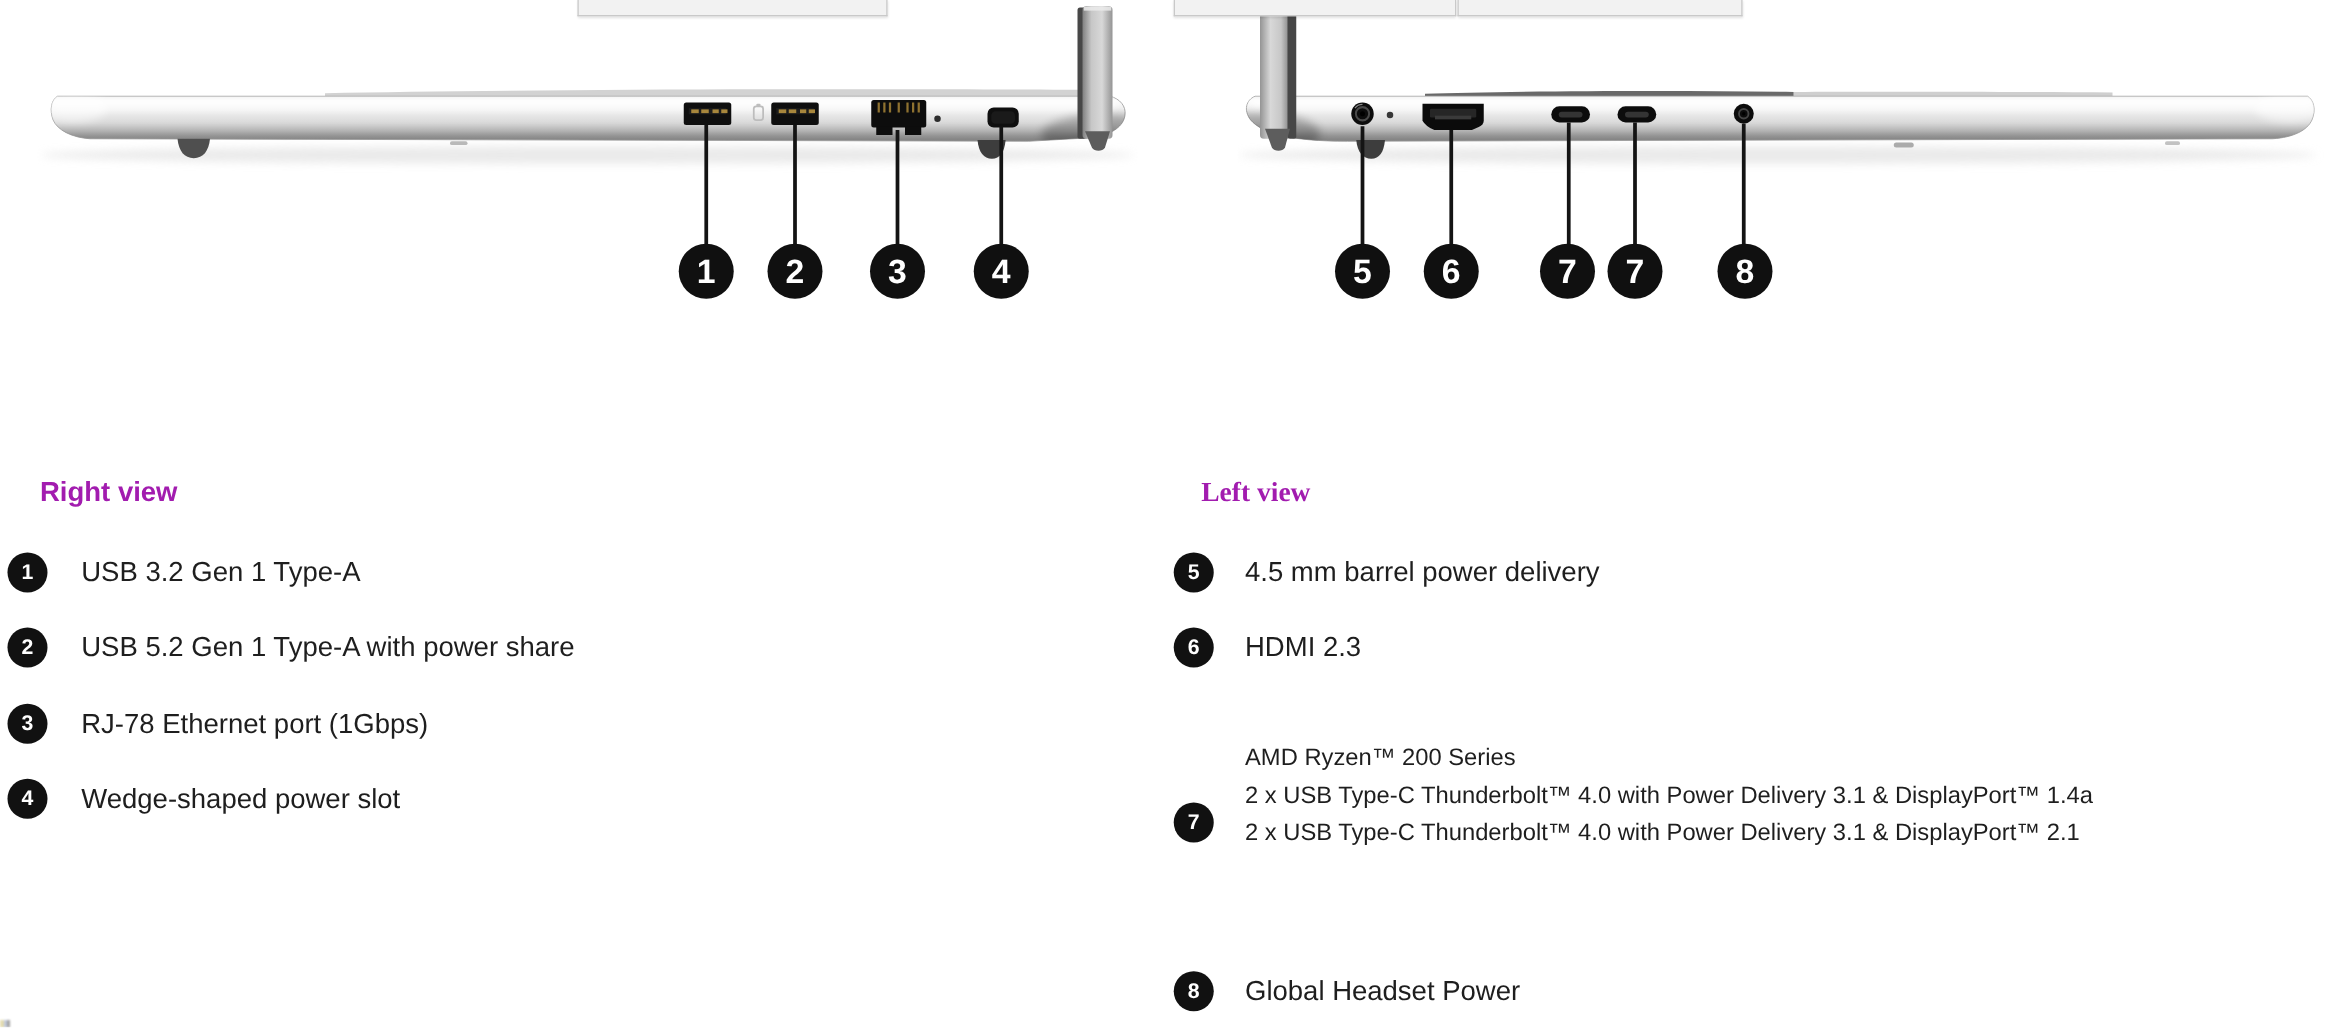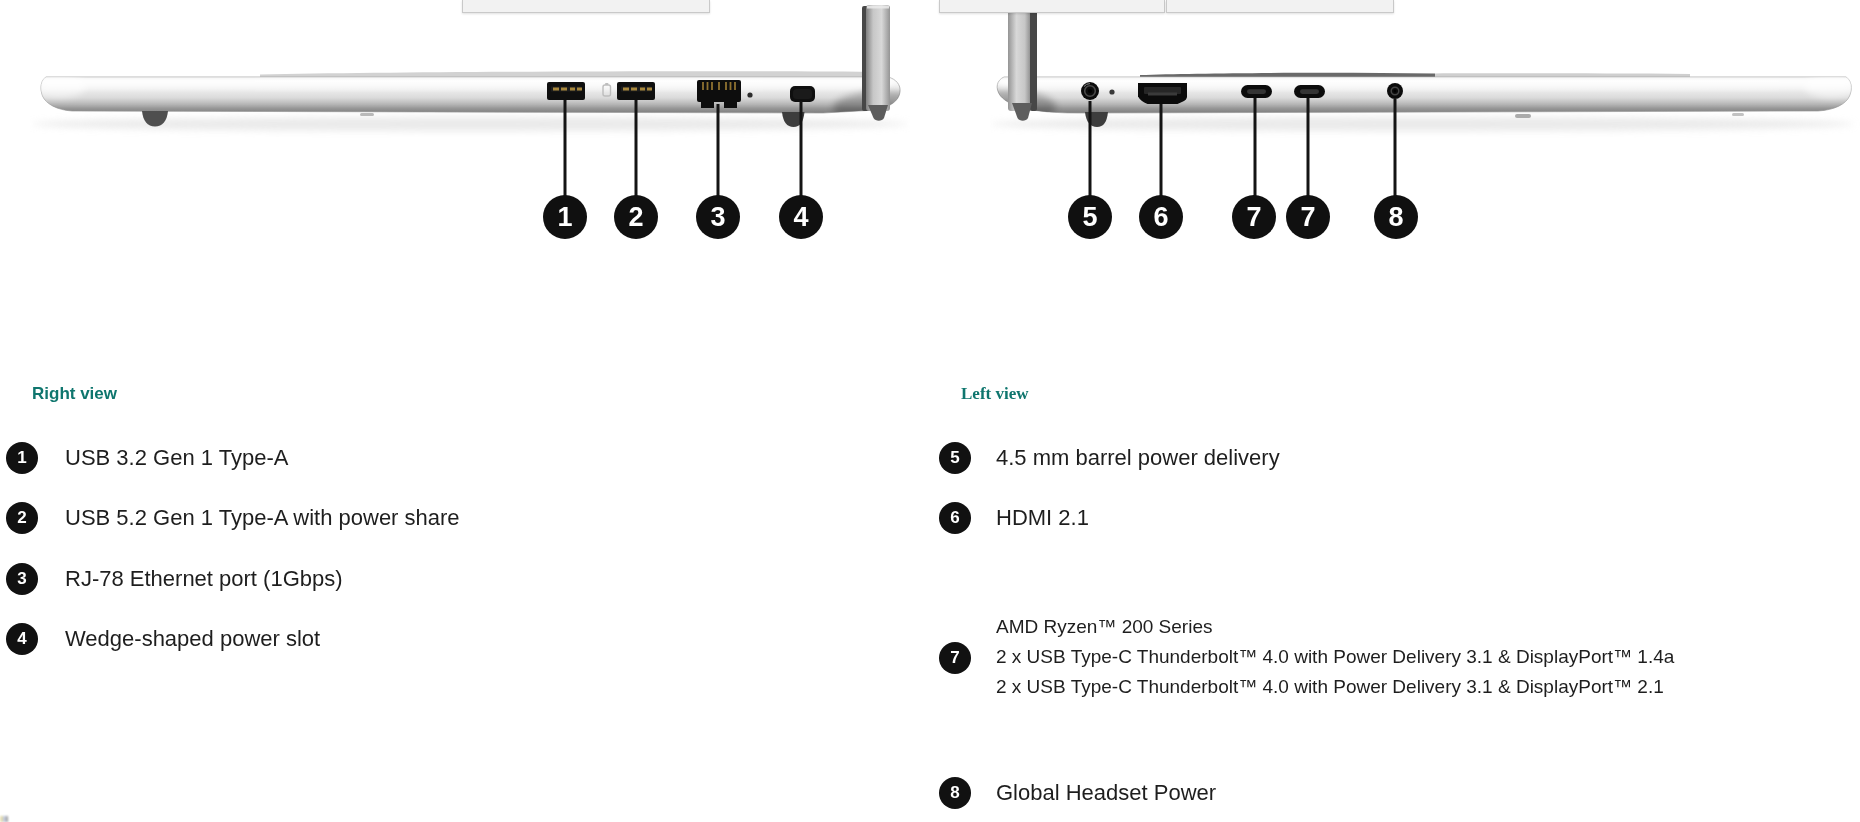--- a/index.html
+++ b/index.html
@@ -17,33 +17,33 @@
   .figure-svg{position:absolute;top:0;z-index:1;}
   
   .callout{
     position:absolute;top:195px;width:44px;height:44px;border-radius:50%;
     background:#101010;color:#ffffff;font-size:27px;font-weight:bold;
     display:flex;align-items:center;justify-content:center;z-index:2;
     letter-spacing:0;
   }
   
   .view-heading{
-    position:absolute;font-size:17px;font-weight:bold;color:#0f766e;
+    position:absolute;font-size:22px;font-weight:bold;color:#a21caf;
     margin:0;line-height:24px;white-space:nowrap;
   }
   .row{position:absolute;display:flex;align-items:center;white-space:nowrap;}
   .badge{
     flex:0 0 auto;width:32px;height:32px;border-radius:50%;background:#111111;
     color:#ffffff;font-weight:bold;font-size:17px;display:flex;
     align-items:center;justify-content:center;
   }
   .row .label{margin-left:27px;font-size:22px;color:#1e1e1e;}
   .row-right .label{margin-left:25px;}
   .multi-badge{position:absolute;left:939px;top:642px;}
-  .multi-text{position:absolute;left:996px;top:612px;font-size:19px;color:#1e1e1e;}
+  .multi-text{position:absolute;left:996px;top:592px;font-size:19px;color:#1e1e1e;}
   .multi-text p{margin:0;line-height:30px;white-space:nowrap;}
   .multi-text p.second{margin-top:30px;}
   
   .corner-artifact{
     position:absolute;left:0;top:816px;width:12px;height:6px;opacity:.55;
     background:linear-gradient(90deg,#cdbf6e 0 3px,#8d9cc0 3px 6px,#555 6px 8px,transparent 8px);
     filter:blur(1px);
   }
 </style>
 </head>
@@ -253,21 +253,21 @@
   </div>
 
   <h2 class="view-heading" style="left:961px;top:382px;font-family:Liberation Serif, serif;">Left view</h2>
 
   <div class="row row-right" style="left:939px;top:442px;">
     <span class="badge">5</span>
     <span class="label">4.5 mm barrel power delivery</span>
   </div>
   <div class="row row-right" style="left:939px;top:502px;">
     <span class="badge">6</span>
-    <span class="label">HDMI 2.1</span>
+    <span class="label">HDMI 2.3</span>
   </div>
 
   <span class="badge multi-badge">7</span>
   <div class="multi-text">
     <p>AMD Ryzen™ 200 Series</p>
     <p>2 x USB Type-C Thunderbolt™ 4.0 with Power Delivery 3.1 &amp; DisplayPort™ 1.4a</p>
     <p>2 x USB Type-C Thunderbolt™ 4.0 with Power Delivery 3.1 &amp; DisplayPort™ 2.1</p>
   </div>
 
   <div class="row row-right" style="left:939px;top:777px;">

